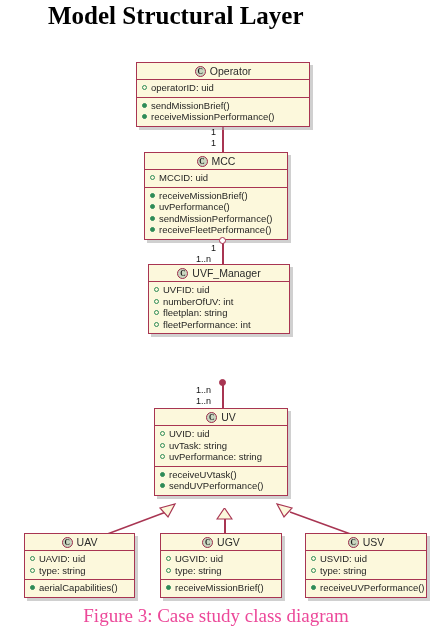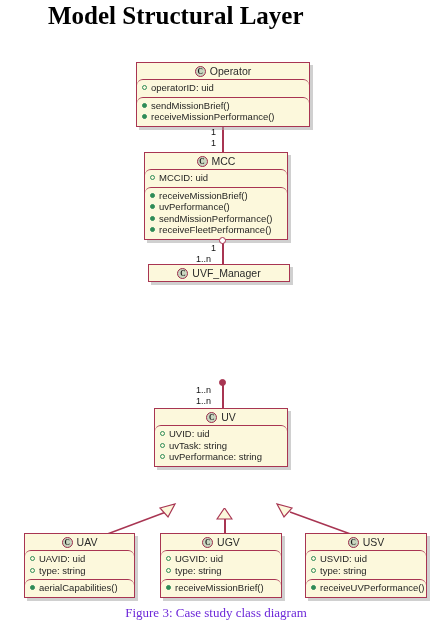--- a/index.html
+++ b/index.html
@@ -9,41 +9,40 @@
   }
   #page-title{
     position:absolute;left:8px;top:2px;
     font-family:"Liberation Serif",serif;
     font-size:25px;font-weight:bold;color:#000;letter-spacing:0px;
     white-space:nowrap;
     margin-left:40px;
   }
   #caption{
     position:absolute;left:0;top:605px;width:432px;text-align:center;
-    font-family:"Liberation Serif",serif;font-size:13px;color:#6d28d9;
+    font-family:"Liberation Serif",serif;font-size:19px;color:#ec4899;
     white-space:nowrap;
   }
   
   .uml-class{
     position:absolute;
     background:#FCF8DC;
     border:1px solid #A83552;
     box-shadow:3px 3px 0 rgba(170,170,170,.55);
     box-sizing:border-box;
     z-index:5;
   }
   .cls-head{
     text-align:center;padding:2px 4px 2px 4px;
     font-size:10.5px;color:#2a2a2a;
     white-space:nowrap;line-height:12px;
   }
   .cls-sec{
     border-top:1px solid #A83552;
     padding:2px 3px 3px 3px;
-    border-radius:6px;
   }
   .cls-row{
     font-size:9.5px;color:#1f1f1f;line-height:11.5px;
     white-space:nowrap;padding-left:2px;
     display:flex;align-items:center;
   }
   .cicon{
     display:inline-block;width:11px;height:11px;border-radius:50%;
     border:1.4px solid #9C2E4C;background:#C9D6C0;
     position:relative;vertical-align:-2px;margin-right:4px;
@@ -171,40 +170,68 @@
       <span class="vis meth"></span>
       <span class="rowtext">receiveFleetPerformance()</span>
     </div>
   </div>
 </div>
 
 <div class="uml-class" style="left:148px;top:264px;width:142px;">
   <div class="cls-head">
     <span class="cicon"><i>C</i></span><span>UVF_Manager</span>
   </div>
+  <div class="cls-sec">
+    <div class="cls-row">
+      <span class="vis attr"></span>
+      <span class="rowtext">UVFID: uid</span>
+    </div>
+    <div class="cls-row">
+      <span class="vis attr"></span>
+      <span class="rowtext">numberOfUV: int</span>
+    </div>
+    <div class="cls-row">
+      <span class="vis attr"></span>
+      <span class="rowtext">fleetplan: string</span>
+    </div>
+    <div class="cls-row">
+      <span class="vis attr"></span>
+      <span class="rowtext">fleetPerformance: int</span>
+    </div>
+  </div>
 </div>
 
 <div class="uml-class" style="left:154px;top:408px;width:134px;">
   <div class="cls-head">
     <span class="cicon"><i>C</i></span><span>UV</span>
   </div>
   <div class="cls-sec">
     <div class="cls-row">
       <span class="vis attr"></span>
       <span class="rowtext">UVID: uid</span>
     </div>
     <div class="cls-row">
       <span class="vis attr"></span>
       <span class="rowtext">uvTask: string</span>
     </div>
     <div class="cls-row">
       <span class="vis attr"></span>
       <span class="rowtext">uvPerformance: string</span>
     </div>
   </div>
+  <div class="cls-sec">
+    <div class="cls-row">
+      <span class="vis meth"></span>
+      <span class="rowtext">receiveUVtask()</span>
+    </div>
+    <div class="cls-row">
+      <span class="vis meth"></span>
+      <span class="rowtext">sendUVPerformance()</span>
+    </div>
+  </div>
 </div>
 
 <div class="uml-class" style="left:24px;top:533px;width:111px;">
   <div class="cls-head">
     <span class="cicon"><i>C</i></span><span>UAV</span>
   </div>
   <div class="cls-sec">
     <div class="cls-row">
       <span class="vis attr"></span>
       <span class="rowtext">UAVID: uid</span>

